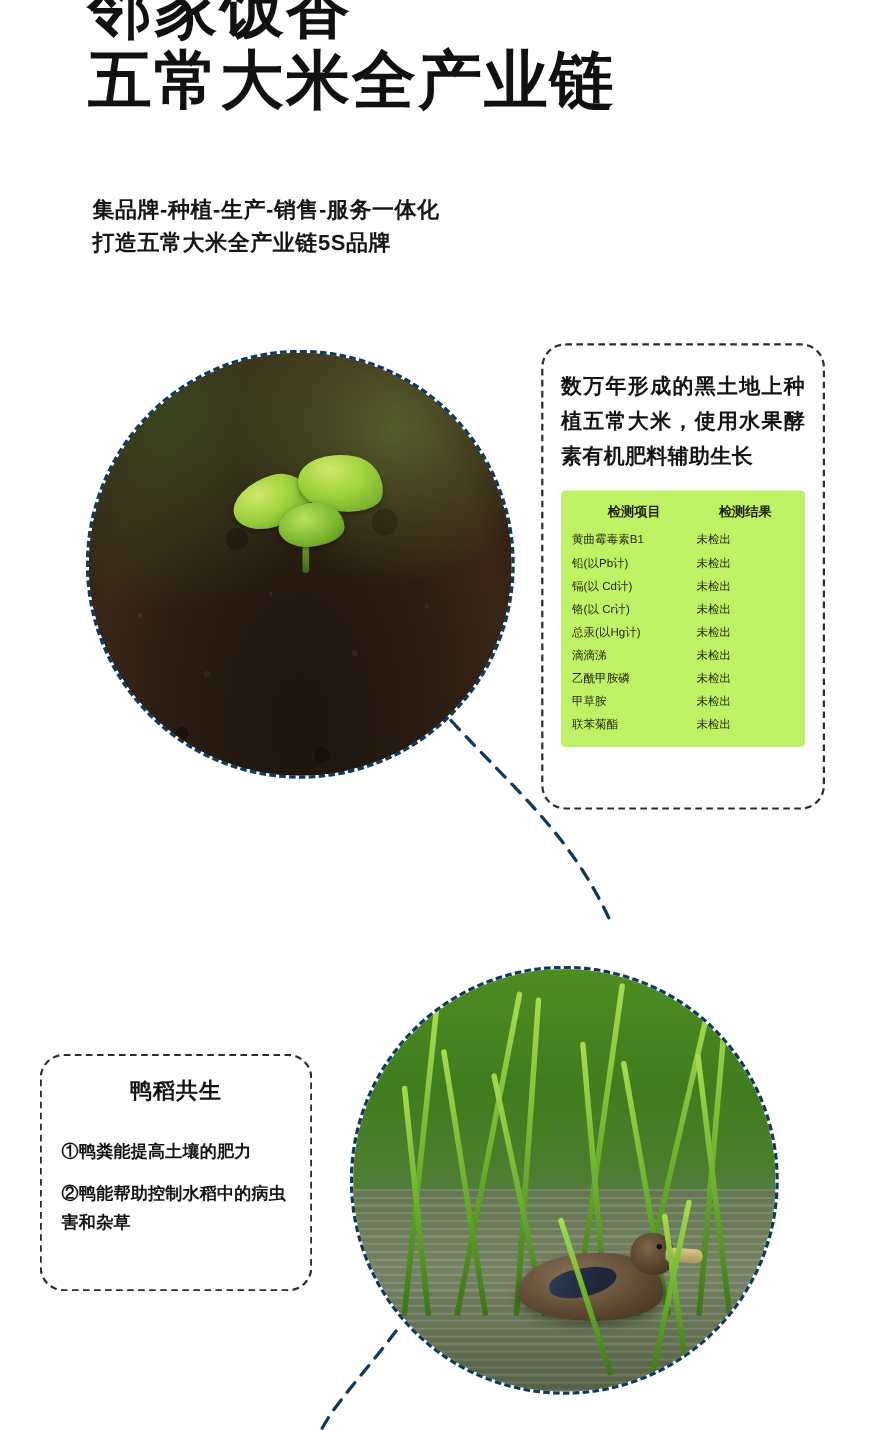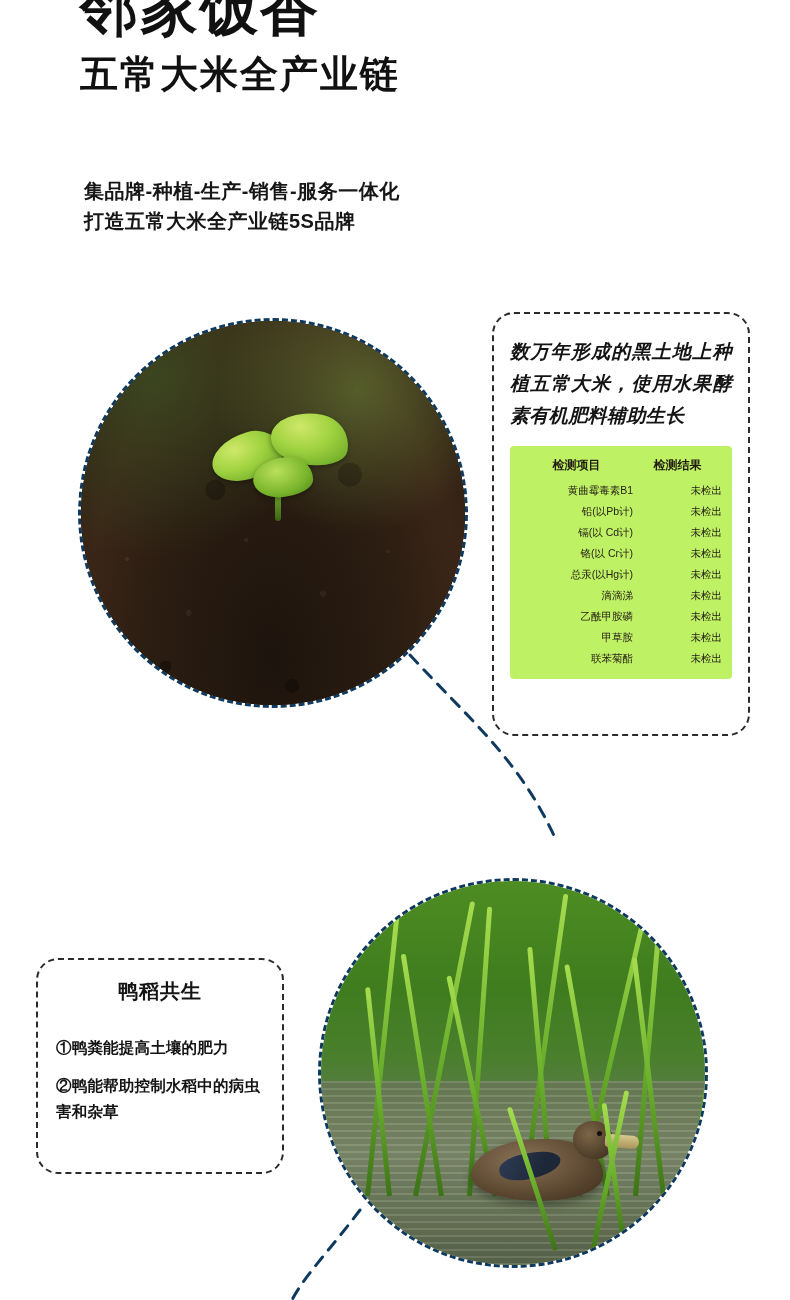--- a/index.html
+++ b/index.html
@@ -33,21 +33,21 @@
   }
   .title-line1 {
     font-size: 58px;
     font-weight: bold;
     letter-spacing: 2px;
     line-height: 62px;
     color: #111111;
     white-space: nowrap;
   }
   .title-line2 {
-    font-size: 38px;
+    font-size: 58px;
     font-weight: bold;
     letter-spacing: 2px;
     line-height: 64px;
     color: #111111;
     white-space: nowrap;
     margin-top: 2px;
   }
   .subtitle {
     position: absolute;
     left: 84px;
@@ -219,21 +219,20 @@
     height: 424px;
     padding: 22px 16px 16px 16px;
   }
   .panel-heading {
     font-size: 19px;
     font-weight: bold;
     line-height: 32px;
     color: #141414;
     text-align: justify;
     letter-spacing: 0.4px;
-    font-style: italic;
   }
 
   .report-table {
     margin-top: 14px;
     background: #bef264;
     border-radius: 4px;
     padding: 8px 10px 10px 10px;
     width: 100%;
     box-sizing: border-box;
   }
@@ -245,21 +244,21 @@
   }
   table.rpt th {
     font-size: 12px;
     font-weight: bold;
     padding: 3px 0 6px 0;
     text-align: center;
     color: #231d12;
   }
   table.rpt td {
     padding: 3.5px 0;
-    text-align: right;
+    text-align: left;
     white-space: nowrap;
   }
   table.rpt td.item { width: 56%; }
   table.rpt td.res  { width: 44%; }
 
   #duck-panel {
     left: 36px;
     top: 958px;
     width: 248px;
     height: 216px;

